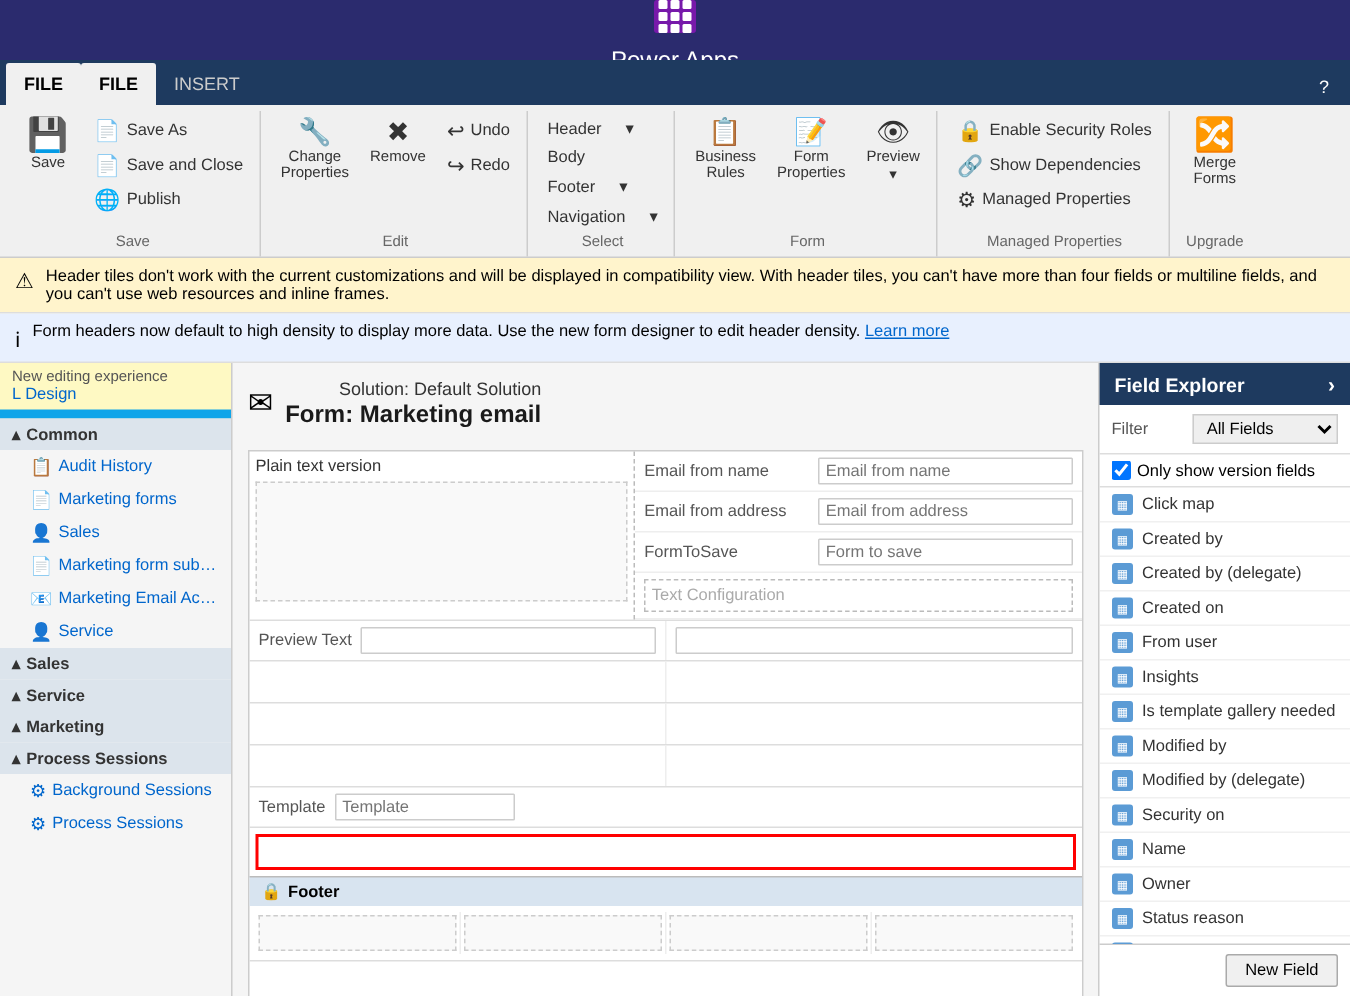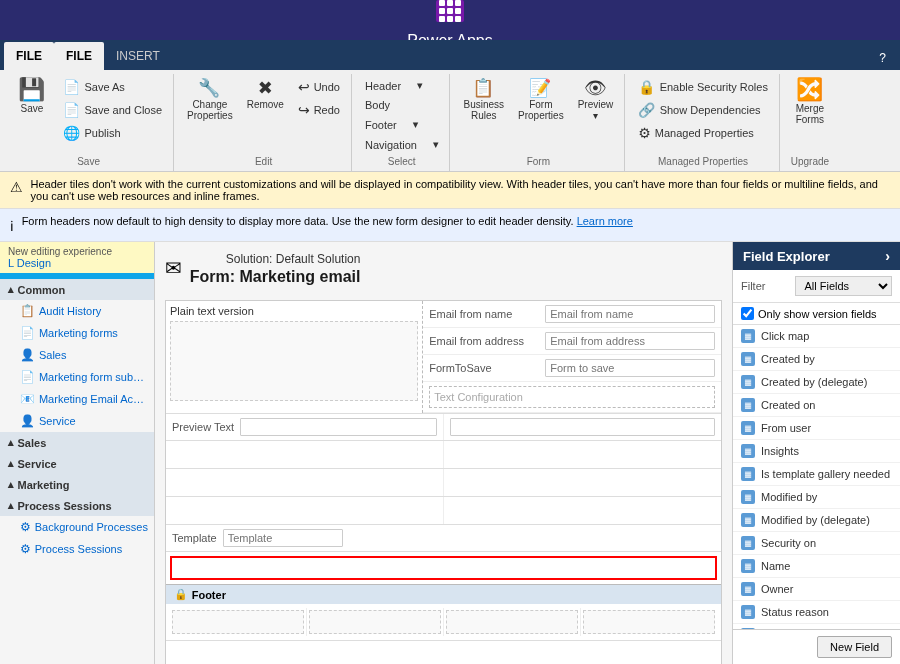--- a/index.html
+++ b/index.html
@@ -502,21 +502,21 @@
         <span>▴</span>
         <span>Marketing</span>
       </div>
 
       <div class="sidebar-section-header">
         <span>▴</span>
         <span>Process Sessions</span>
       </div>
       <div class="sidebar-item">
         <span class="si-icon">⚙</span>
-        <span>Background Processes</span>
+        <span>Background Sessions</span>
       </div>
       <div class="sidebar-item">
         <span class="si-icon">⚙</span>
         <span>Process Sessions</span>
       </div>
     </div>
 
     <div class="form-canvas">
 
       <div style="display:flex; align-items:flex-start; gap:8px; margin-bottom:6px;">

